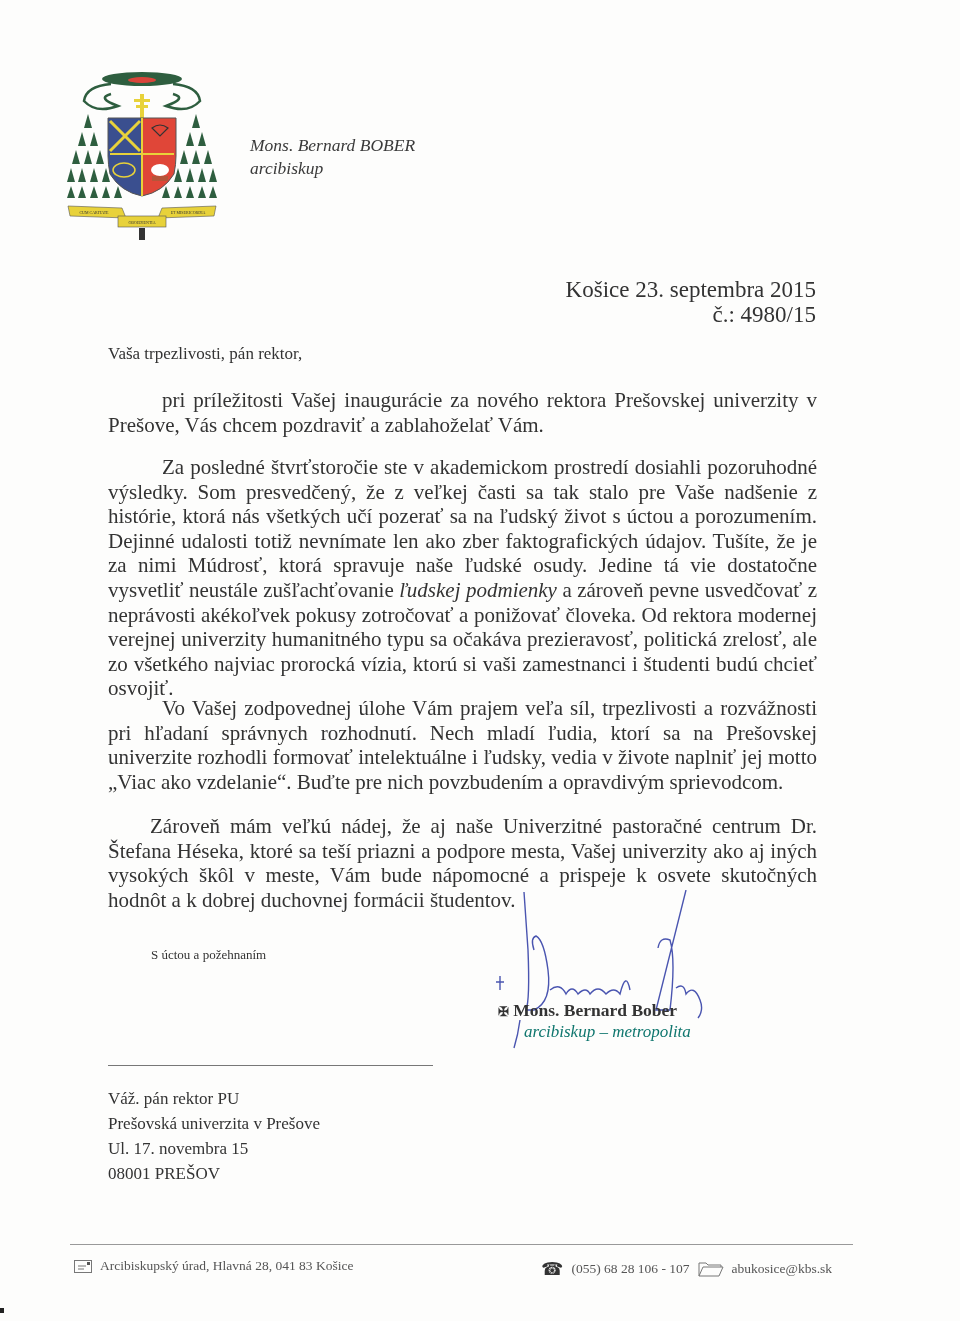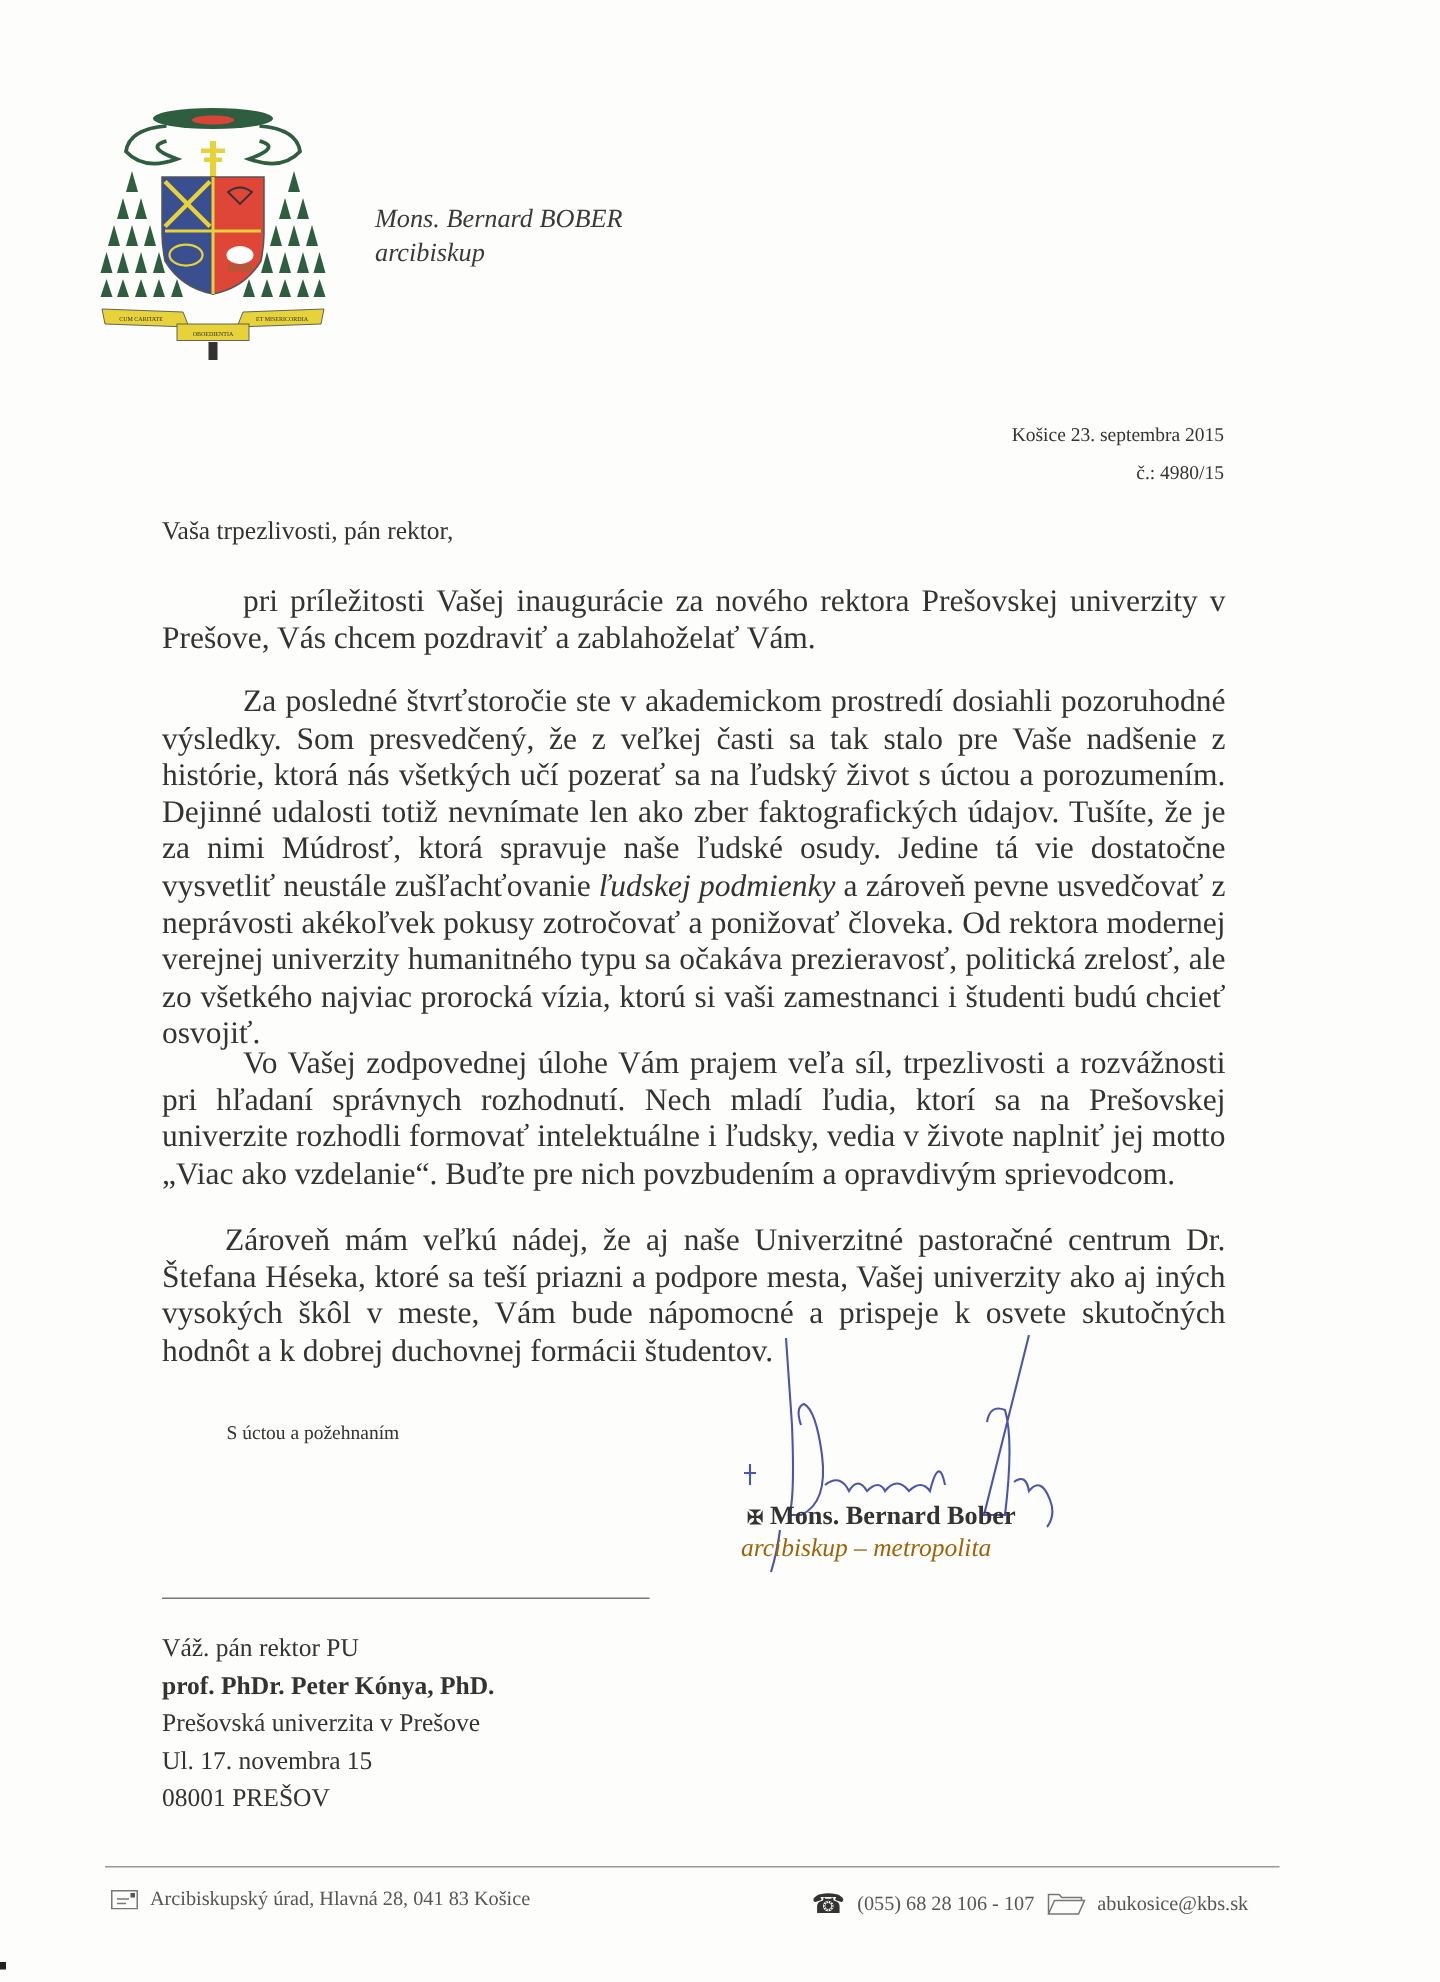--- a/index.html
+++ b/index.html
@@ -5,36 +5,36 @@
   html, body { margin: 0; padding: 0; }
   body {
     width: 960px; height: 1321px; position: relative; overflow: hidden;
     background: #fdfdfc;
     font-family: "Liberation Serif", "DejaVu Serif", serif;
     color: #2b2b2b;
   }
   .abs { position: absolute; }
   .coat { left: 66px; top: 66px; width: 152px; height: 178px; }
   .hdr-name { left: 250px; top: 134px; font-style: italic; font-size: 17.5px; color: #3a3a3a; line-height: 23px; }
-  .date-block { right: 144px; top: 277px; text-align: right; font-size: 13px; line-height: 25px; color: #333; }
+  .date-block { right: 144px; top: 277px; text-align: right; font-size: 23px; line-height: 25px; color: #333; }
   .salutation { left: 108px; top: 344px; font-size: 17px; color: #333; }
   .body {
     left: 108px; width: 709px; font-size: 21px; line-height: 24.6px; color: #333;
     text-align: justify;
   }
   .body p { margin: 0; text-indent: 54px; }
   .p1 { top: 388px; }
   .p2 { top: 455px; }
   .p3 { top: 696px; }
   .p4 { top: 814px; }
   .p4 p { text-indent: 42px; }
   .closing { left: 151px; top: 931px; font-size: 13px; color: #333; margin-top: 16px; }
   .signature { left: 490px; top: 890px; width: 230px; height: 160px; }
   .sig-name { left: 498px; top: 1000px; font-weight: bold; font-size: 17.5px; color: #333; text-align: center; }
-  .sig-title { left: 494px; top: 1022px; font-style: italic; font-size: 17px; color: #a16207; }
+  .sig-title { left: 524px; top: 1022px; font-style: italic; font-size: 17px; color: #0f766e; }
   .addr-rule { left: 108px; top: 1065px; width: 325px; height: 1px; background: #777; }
   .address { left: 108px; top: 1086px; font-size: 17px; line-height: 25px; color: #333; }
   .address .bold { font-weight: bold; }
   .foot-rule { left: 70px; top: 1244px; width: 783px; height: 1px; background: #999; }
   .footer { top: 1258px; font-size: 13.5px; color: #555; display: flex; align-items: center; gap: 8px; }
   .foot-left { left: 74px; }
   .foot-right { left: 541px; }
   .scan-dot { left: 0; top: 1308px; width: 4px; height: 5px; background: #222; }
 </style>
 </head>
@@ -157,21 +157,20 @@
 <div class="abs sig-name">
   <span style="font-size:13px;">✠</span>
   <span>Mons. Bernard Bober</span>
 </div>
 <div class="abs sig-title">arcibiskup – metropolita</div>
 
 <div class="abs addr-rule"></div>
 
 <div class="abs address">
   <div>Váž. pán rektor PU</div>
-  <div class="bold">prof. PhDr. Peter Kónya, PhD.</div>
   <div>Prešovská univerzita v Prešove</div>
   <div>Ul. 17. novembra 15</div>
   <div>08001 PREŠOV</div>
 </div>
 
 <div class="abs foot-rule"></div>
 
 <div class="abs footer foot-left">
   <svg width="18" height="13" viewBox="0 0 18 13">
     <rect x="0.5" y="0.5" width="17" height="12" fill="none" stroke="#777"></rect>

